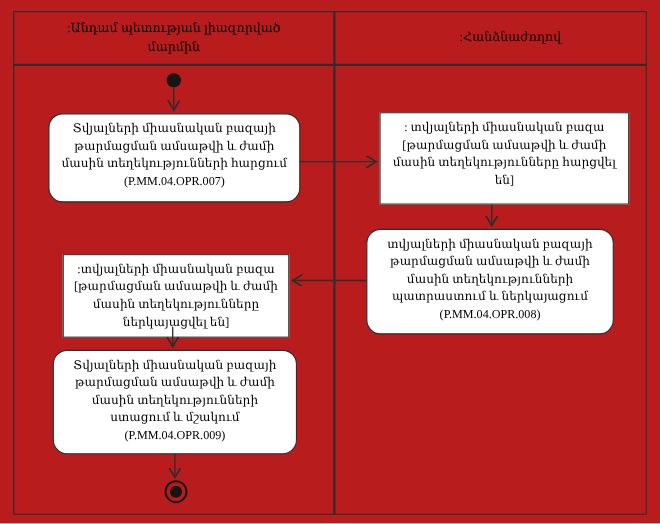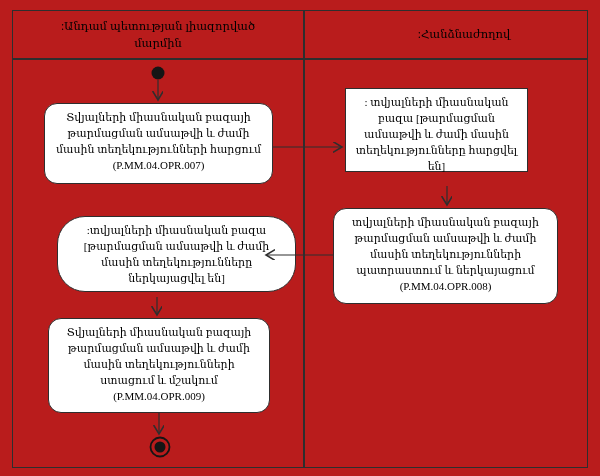--- a/index.html
+++ b/index.html
@@ -35,29 +35,29 @@
     <span class="t">:Անդամ պետության լիազորված մարմին</span>
   </div>
   <div class="lane-header right">
     <span class="t">:Հանձնաժողով</span>
   </div>
 
   <div class="node rounded" style="left:44px;top:103px;width:229px;height:81px;">
     <span>Տվյալների միասնական բազայի թարմացման ամսաթվի և ժամի մասին տեղեկությունների հարցում (P.MM.04.OPR.007)</span>
   </div>
 
-  <div class="node" style="left:345px;top:88px;width:183px;height:84px;">
+  <div class="node" style="left:345px;top:102px;width:227px;height:84px;">
     <span>: տվյալների միասնական բազա [թարմացման ամսաթվի և ժամի մասին տեղեկությունները հարցվել են]</span>
   </div>
 
   <div class="node rounded" style="left:333px;top:208px;width:225px;height:96px;">
     <span>տվյալների միասնական բազայի թարմացման ամսաթվի և ժամի մասին տեղեկությունների պատրաստում և ներկայացում (P.MM.04.OPR.008)</span>
   </div>
 
-  <div class="node" style="left:57px;top:216px;width:239px;height:76px;border-radius:28px;">
+  <div class="node" style="left:57px;top:231px;width:206px;height:76px;">
     <span>:տվյալների միասնական բազա [թարմացման ամսաթվի և ժամի մասին տեղեկությունները ներկայացվել են]</span>
   </div>
 
   <div class="node rounded" style="left:48px;top:318px;width:222px;height:95px;">
     <span>Տվյալների միասնական բազայի թարմացման ամսաթվի և ժամի մասին տեղեկությունների ստացում և մշակում (P.MM.04.OPR.009)</span>
   </div>
 
   <svg class="overlay" width="600" height="476" viewBox="0 0 600 476">
     <defs>
       <marker id="arrow" markerWidth="11" markerHeight="11" refX="7.5" refY="4.5" orient="auto">

